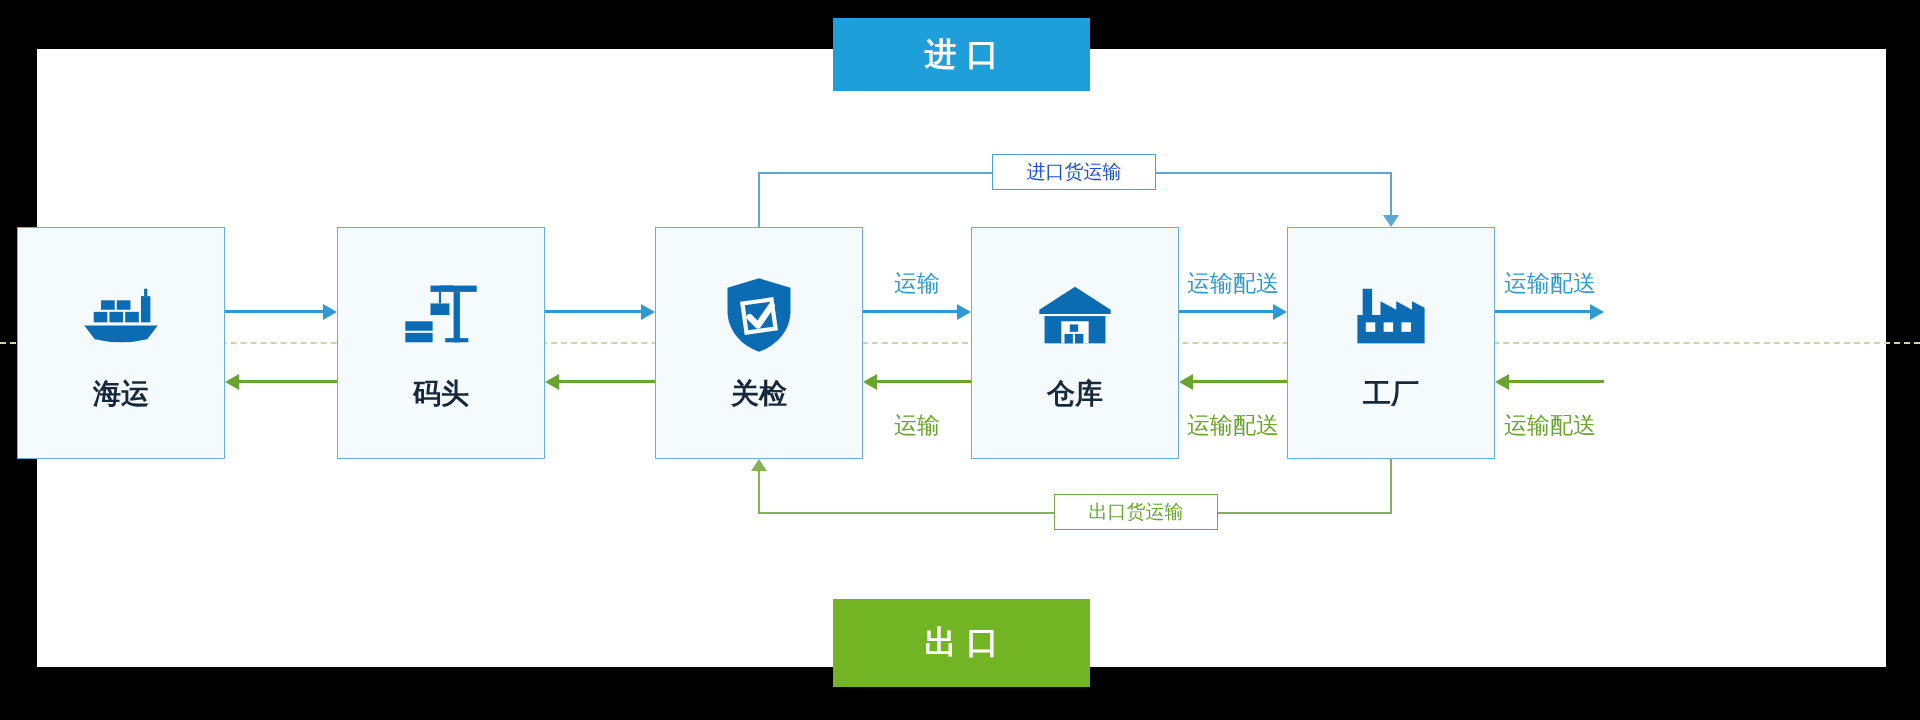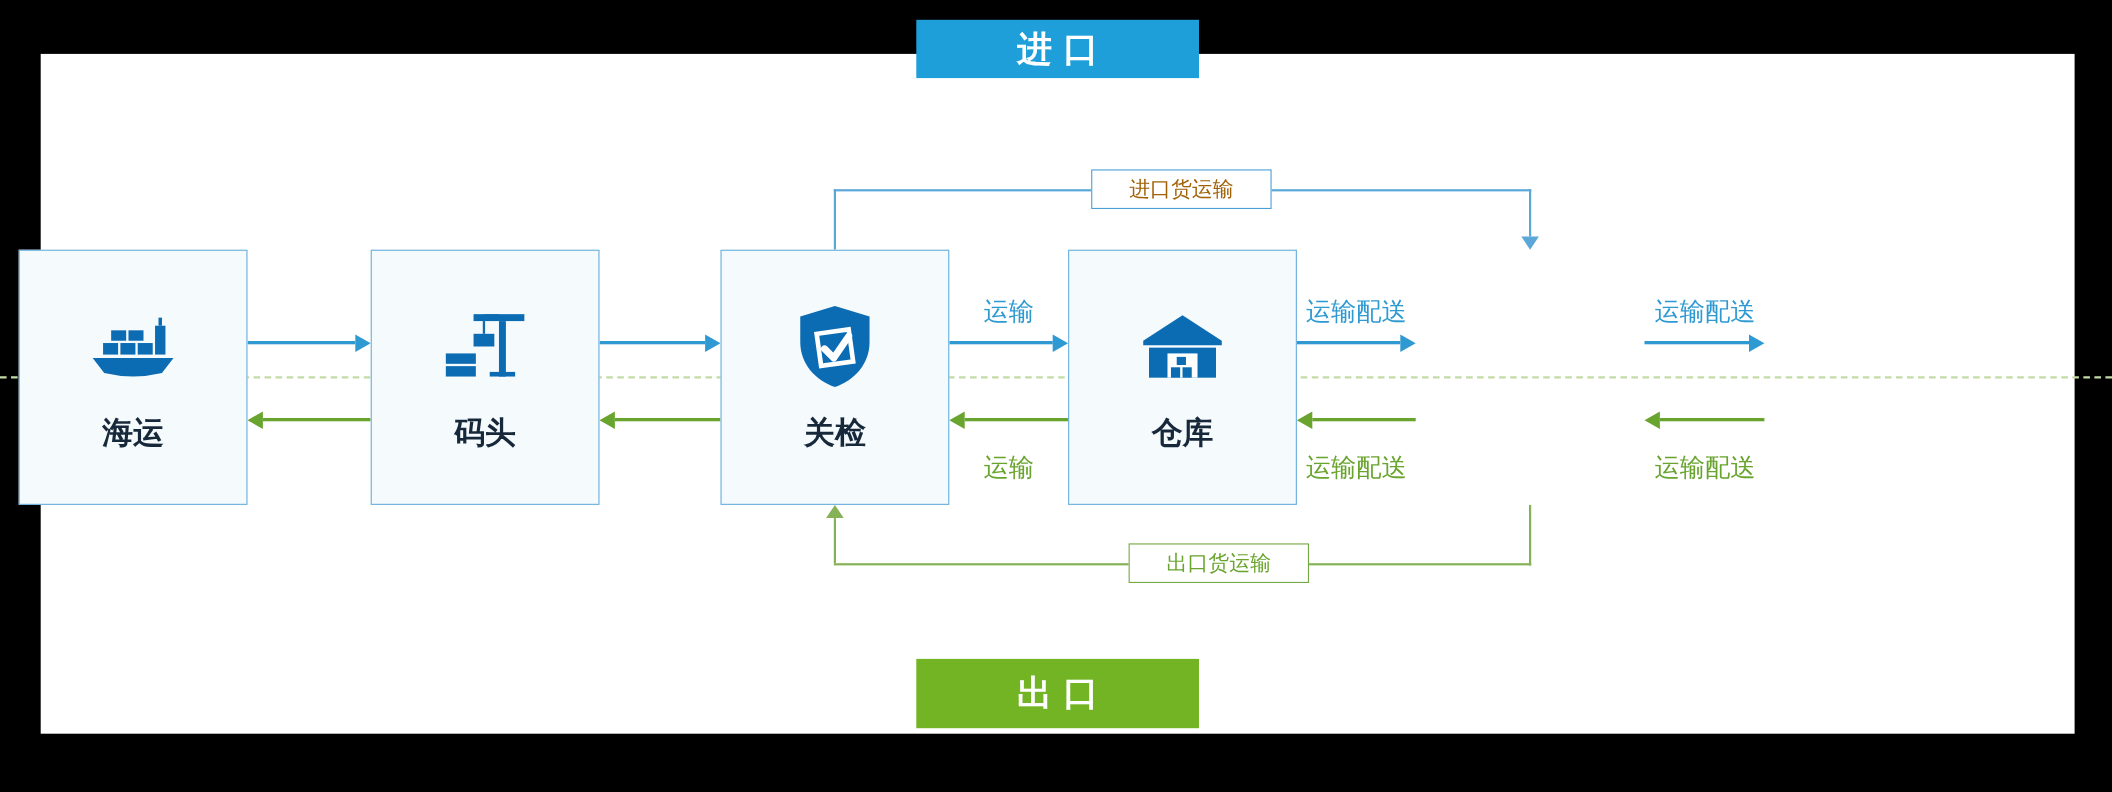--- a/index.html
+++ b/index.html
@@ -8,22 +8,22 @@
     position:relative; width:1920px; height:720px; background:#000;
     overflow:hidden; font-family:"DejaVu Sans","Liberation Sans",sans-serif;
   }
   #panel { position:absolute; left:37px; top:49px; width:1849px; height:618px; background:#ffffff; z-index:1; }
   .dashed-mid { position:absolute; left:0; top:342px; width:1920px; height:0; border-top:2px dashed #c3dca6; z-index:2; }
 
   .banner {
     position:absolute; left:833px; width:257px; display:flex; align-items:center; justify-content:center;
     color:#ffffff; font-size:32px; font-weight:bold; letter-spacing:10px; text-indent:10px; z-index:6;
   }
-  .banner.import { top:18px; height:53px; background:#1e9fd9; }
-  .banner.export { top:599px; height:63px; background:#72b424; }
+  .banner.import { top:18px; height:73px; background:#1e9fd9; }
+  .banner.export { top:599px; height:88px; background:#72b424; }
 
   .node {
     position:absolute; top:227px; width:208px; height:232px; background:#f5fafd;
     border:1px solid #66aede; display:flex; flex-direction:column; align-items:center;
     justify-content:center; gap:18px; z-index:4;
   }
   .node .icon { width:84px; height:84px; color:#0c6cb3; display:flex; align-items:center; justify-content:center; }
   .node-label { font-size:28px; font-weight:bold; color:#16283a; white-space:nowrap; }
   .node.small-label .node-label { font-size:24px; }
 
@@ -40,21 +40,21 @@
   .bypass-line { position:absolute; z-index:3; }
   .bypass-blue  { background:#5aa7d8; }
   .bypass-green { background:#85b257; }
   .head-down { position:absolute; width:0; height:0; border-left:8px solid transparent; border-right:8px solid transparent; border-top:12px solid #5aa7d8; z-index:3; }
   .head-up   { position:absolute; width:0; height:0; border-left:8px solid transparent; border-right:8px solid transparent; border-bottom:12px solid #85b257; z-index:3; }
 
   .bypass-label {
     position:absolute; width:164px; height:36px; background:#ffffff; display:flex; align-items:center;
     justify-content:center; font-size:19px; transform:translateX(-50%); z-index:5; white-space:nowrap;
   }
-  .bypass-label.import { border:1px solid #4aa0d6; color:#a16207; }
+  .bypass-label.import { border:1px solid #4aa0d6; color:#1d4ed8; }
   .bypass-label.export { border:1px solid #74a842; color:#69a42e; }
 </style>
 </head>
 <body>
 
 <div id="page">
 
   <div id="panel"></div>
   <div class="dashed-mid"></div>
 
@@ -70,21 +70,21 @@
   <div class="bypass-line bypass-blue" style="left:1390px; top:172px; width:2px; height:43px;"></div>
   <div class="head-down" style="left:1383px; top:215px;"></div>
   <div class="bypass-label import" style="left:1074px; top:154px;">
     <span>进口货运输</span>
   </div>
 
   <div class="bypass-line bypass-green" style="left:1390px; top:459px; width:2px; height:55px;"></div>
   <div class="bypass-line bypass-green" style="left:758px; top:512px; width:634px; height:2px;"></div>
   <div class="bypass-line bypass-green" style="left:758px; top:471px; width:2px; height:41px;"></div>
   <div class="head-up" style="left:751px; top:459px;"></div>
-  <div class="bypass-label export" style="left:1108px; top:494px;">
+  <div class="bypass-label export" style="left:1136px; top:494px;">
     <span>出口货运输</span>
   </div>
 
   <div class="hline blue" style="left:225px; top:310px; width:98px;"></div>
   <div class="head-right" style="left:323px; top:304px;"></div>
 
   <div class="hline blue" style="left:545px; top:310px; width:96px;"></div>
   <div class="head-right" style="left:641px; top:304px;"></div>
 
   <div class="hline blue" style="left:863px; top:310px; width:94px;"></div>
@@ -175,15 +175,32 @@
         <path fill="currentColor" d="M40 5 L70 14 V36 C70 55 57 69 40 75 C23 69 10 55 10 36 V14 Z"></path>
         <g transform="rotate(-8 40 41)">
           <rect x="26" y="27" width="28" height="28" fill="none" stroke="#ffffff" stroke-width="4"></rect>
         </g>
         <path d="M31 42 L39 50 L52 31" fill="none" stroke="#ffffff" stroke-width="6" stroke-linecap="round" stroke-linejoin="round"></path>
       </svg>
     </div>
     <div class="node-label">关检</div>
   </div>
 
+  <div class="node" style="left:1287px;">
+    <div class="icon">
+      <svg viewBox="0 0 80 80" width="84" height="84">
+        <g fill="currentColor">
+          <rect x="13" y="15" width="9" height="27"></rect>
+          <rect x="8" y="40" width="64" height="27"></rect>
+          <path d="M30 40 V27 L45 35 V27 L60 35 V27 L72 33 V40 Z"></path>
+        </g>
+        <g fill="#ffffff">
+          <rect x="16" y="47" width="9" height="9"></rect>
+          <rect x="33" y="47" width="9" height="9"></rect>
+          <rect x="50" y="47" width="9" height="9"></rect>
+        </g>
+      </svg>
+    </div>
+    <div class="node-label">工厂</div>
+  </div>
 
 
 </div>
 
 </body></html>

